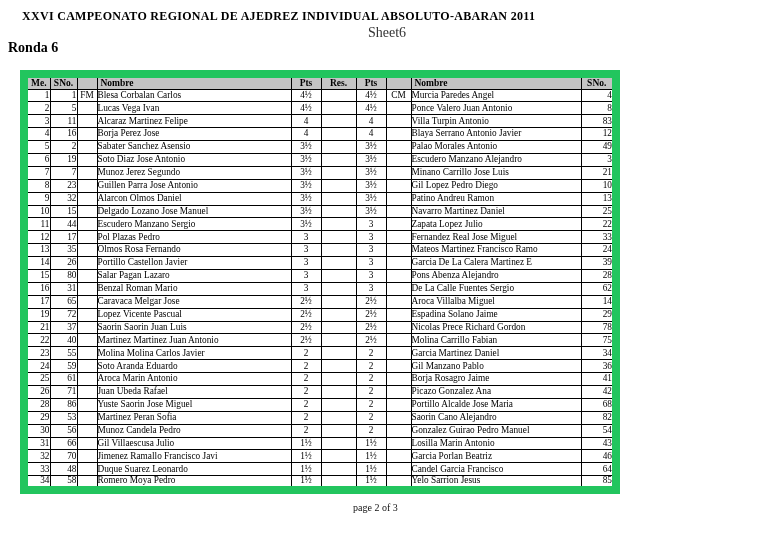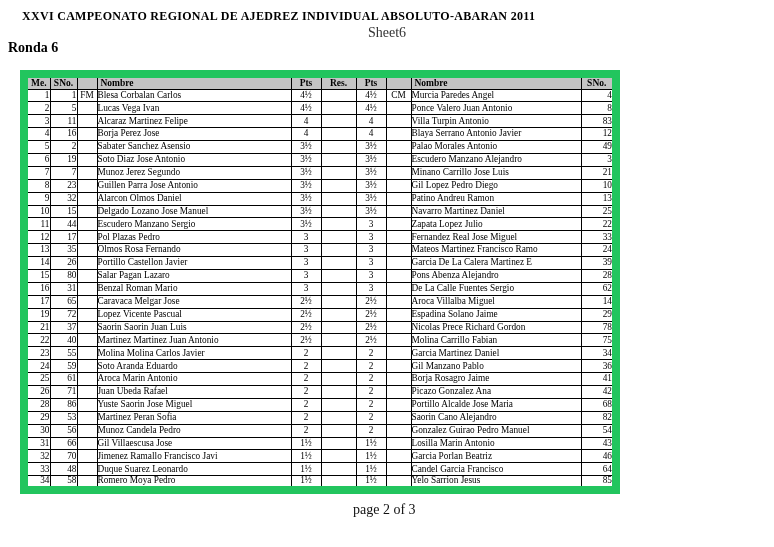--- a/index.html
+++ b/index.html
@@ -69,21 +69,21 @@
     text-align: center;
   }
   table.pairings th.al { text-align: left; padding-left: 3px; }
   td.num { text-align: right; padding-right: 3px; }
   td.ctr { text-align: center; }
   td.nam { text-align: left; padding-left: 3px; }
   .page-footnote {
     position: absolute;
     left: 353px;
     top: 502px;
-    font-size: 14px;
+    font-size: 10px;
     color: #111;
     z-index: 3;
     white-space: nowrap;
   }
 </style>
 </head>
 <body>
 
 <div class="page">
   <div class="doc-title">XXVI CAMPEONATO REGIONAL DE AJEDREZ INDIVIDUAL ABSOLUTO-ABARAN 2011</div>
@@ -439,21 +439,21 @@
           <td class="ctr"></td>
           <td class="ctr">2</td>
           <td class="ctr"></td>
           <td class="nam">Gonzalez Guirao Pedro Manuel</td>
           <td class="num">54</td>
         </tr>
         <tr>
           <td class="num">31</td>
           <td class="num">66</td>
           <td class="ctr"></td>
-          <td class="nam">Gil Villaescusa Jose</td>
+          <td class="nam">Gil Villaescusa Julio</td>
           <td class="ctr">1½</td>
           <td class="ctr"></td>
           <td class="ctr">1½</td>
           <td class="ctr"></td>
           <td class="nam">Losilla Marin Antonio</td>
           <td class="num">43</td>
         </tr>
         <tr>
           <td class="num">32</td>
           <td class="num">70</td>

